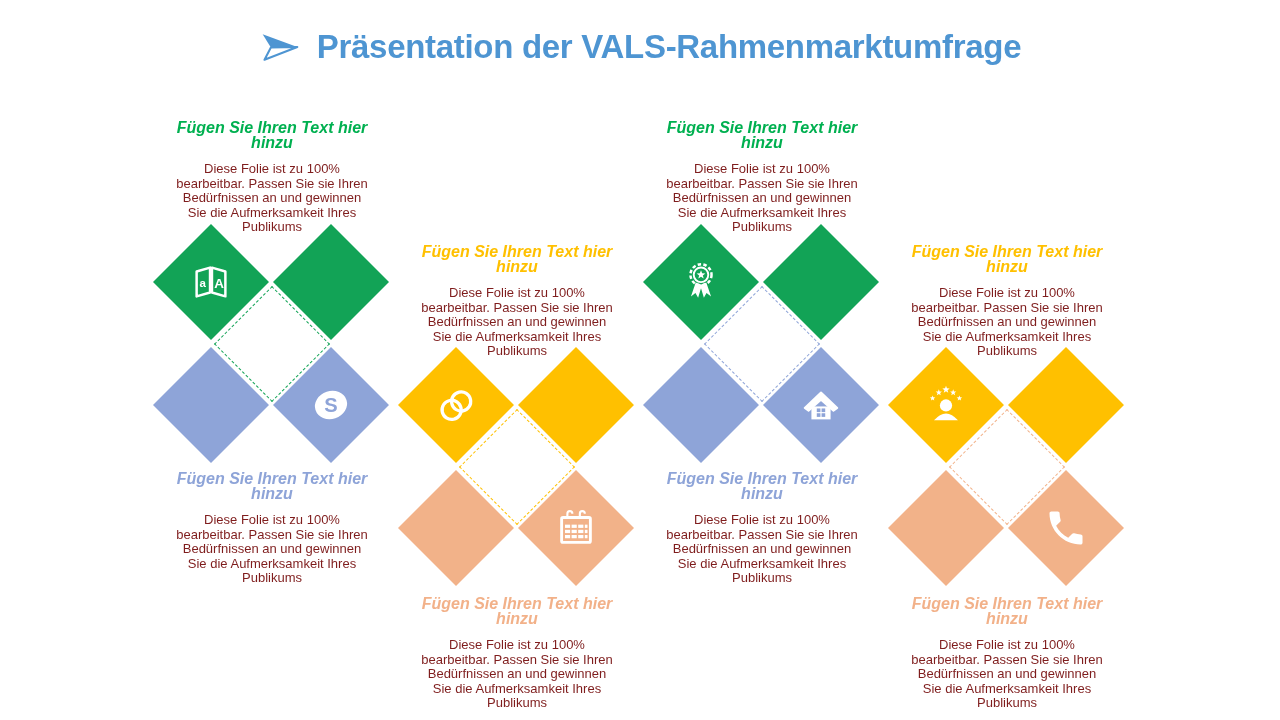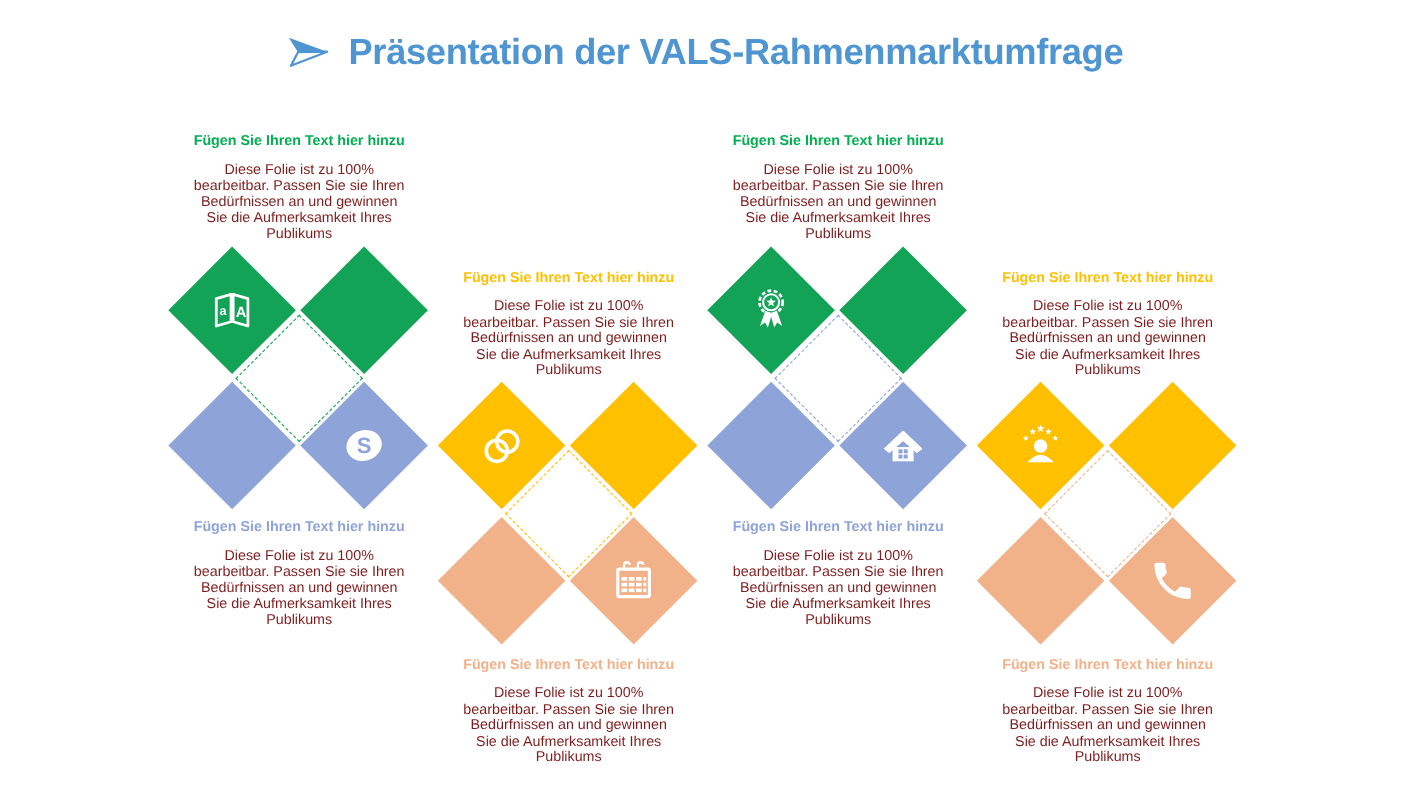--- a/index.html
+++ b/index.html
@@ -5,21 +5,21 @@
   html,body{margin:0;padding:0;background:#fff;}
   .slide{position:relative;width:1280px;height:720px;background:#ffffff;overflow:hidden;
          font-family:"Liberation Sans",sans-serif;}
   
   .title-row{position:absolute;left:0;right:0;top:28px;display:flex;align-items:center;
              justify-content:center;gap:16px;}
   .title-row h1{margin:0;font-size:33px;font-weight:bold;color:#4E95D2;letter-spacing:-.3px;}
   .title-arrow{display:flex;align-items:center;}
   
   .tblock{position:absolute;width:204px;text-align:center;}
-  .thead{font-size:13px;font-weight:bold;line-height:15px;margin-bottom:12px;white-space:pre-line;}
+  .thead{font-size:16px;font-weight:bold;line-height:15px;margin-bottom:12px;white-space:pre-line;font-style:italic;}
   .tbody{font-size:13px;line-height:14.6px;color:#7f1d1d;white-space:pre-line;}
   .c-green{color:#00B050}.c-blue{color:#8EA4D8}.c-yellow{color:#FFC000}.c-peach{color:#F2B189}
   
   .dm{position:absolute;width:82px;height:82px;transform:rotate(45deg);
       display:flex;align-items:center;justify-content:center;z-index:1;}
   .dm .ic{transform:rotate(-45deg);display:flex;align-items:center;justify-content:center;}
   .dm.green{background:#12A356}
   .dm.blue{background:#8EA4D8}
   .dm.yellow{background:#FFC000}
   .dm.peach{background:#F2B289}

